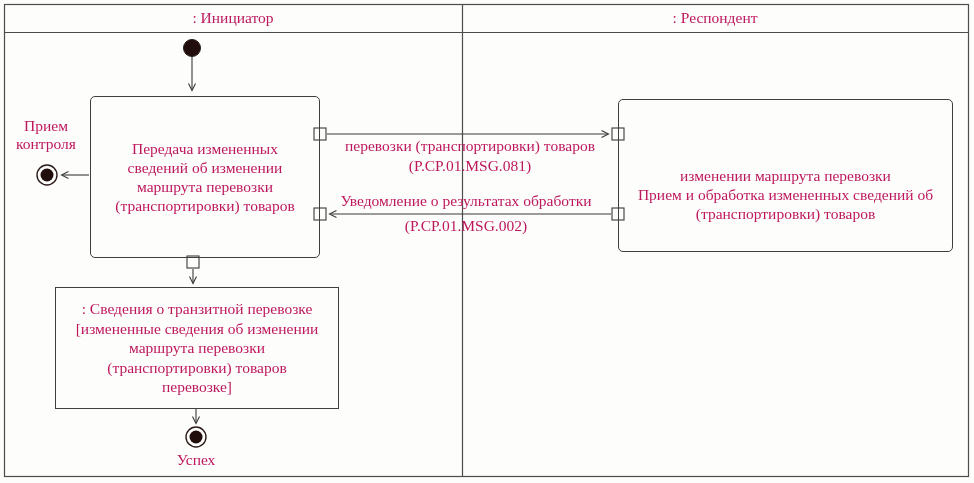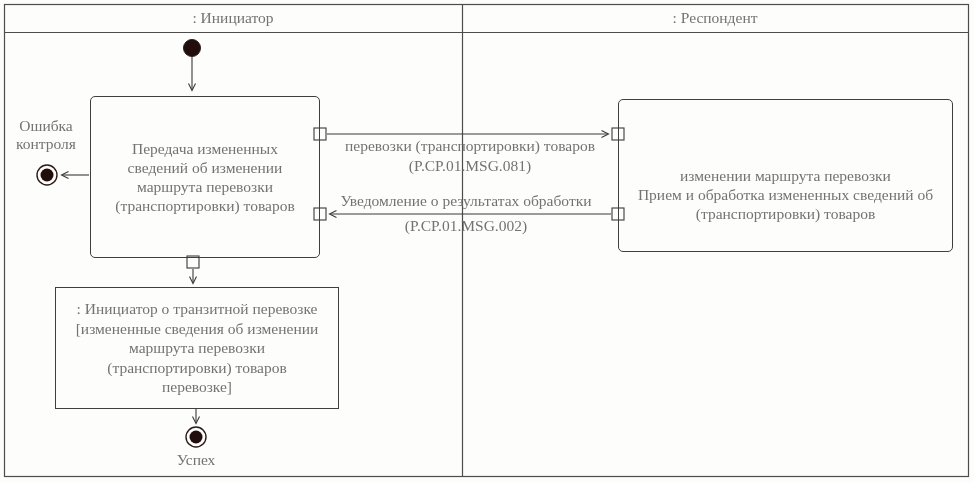--- a/index.html
+++ b/index.html
@@ -1,21 +1,21 @@
 <!DOCTYPE html>
 <html><head>
 <meta charset="utf-8">
 <style>
   html,body{margin:0;padding:0;background:#ffffff;}
   .stage{
     position:relative;
     width:974px;height:483px;
     background:#fdfdfc;
     font-family:"Liberation Serif","DejaVu Serif",serif;
-    color:#737373;
+    color:#be185d;
     overflow:hidden;
   }
   .stage *{box-sizing:border-box;}
   svg.overlay{position:absolute;left:0;top:0;width:974px;height:483px;}
   .lane-header{
     position:absolute;top:4px;height:28px;
     display:flex;align-items:center;justify-content:center;
     font-size:15.5px;
   }
   .action-box{
@@ -96,38 +96,38 @@
     <div>(транспортировки) товаров</div>
   </div>
 
   <div class="action-box" style="left:618px;top:99px;width:335px;height:153px;padding-top:66px;justify-content:flex-start;">
     <div>изменении маршрута перевозки</div>
     <div>Прием и обработка измененных сведений об</div>
     <div>(транспортировки) товаров</div>
   </div>
 
   <div class="side-label" style="left:0px;top:117px;width:92px;">
-    <div>Ошибка</div>
+    <div>Прием</div>
     <div>контроля</div>
   </div>
 
   <div class="msg-text" style="left:318px;top:136px;width:304px;">
     <div>перевозки (транспортировки) товаров</div>
     <div>(P.CP.01.MSG.081)</div>
   </div>
 
   <div class="msg-text" style="left:310px;top:191px;width:312px;">
     <div>Уведомление о результатах обработки</div>
   </div>
   <div class="msg-text" style="left:310px;top:216px;width:312px;">
     <div>(P.CP.01.MSG.002)</div>
   </div>
 
   <div class="object-box" style="left:55px;top:287px;width:284px;height:122px;">
-    <div>: Инициатор о транзитной перевозке</div>
+    <div>: Сведения о транзитной перевозке</div>
     <div>[измененные сведения об изменении</div>
     <div>маршрута перевозки</div>
     <div>(транспортировки) товаров</div>
     <div>перевозке]</div>
   </div>
 
   <div class="node-label" style="left:146px;top:451px;width:100px;">Успех</div>
 
 </div>
 

